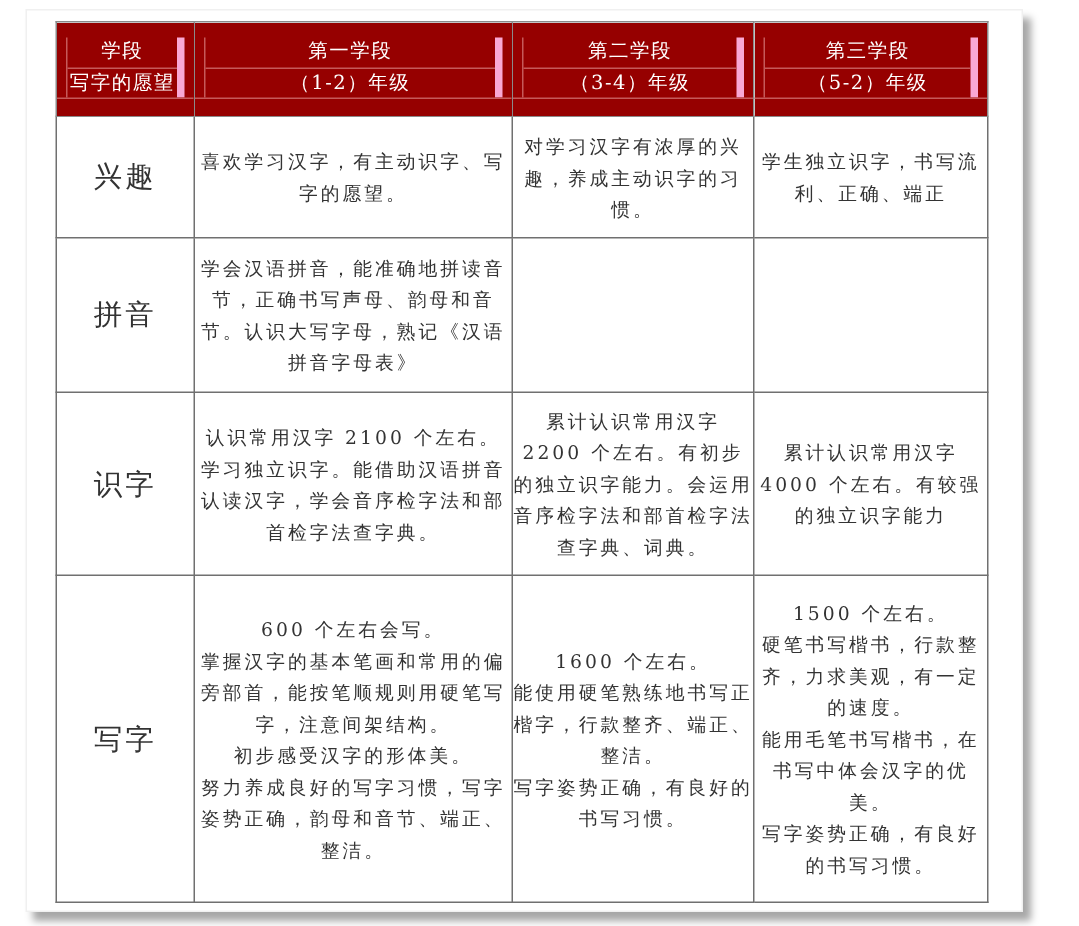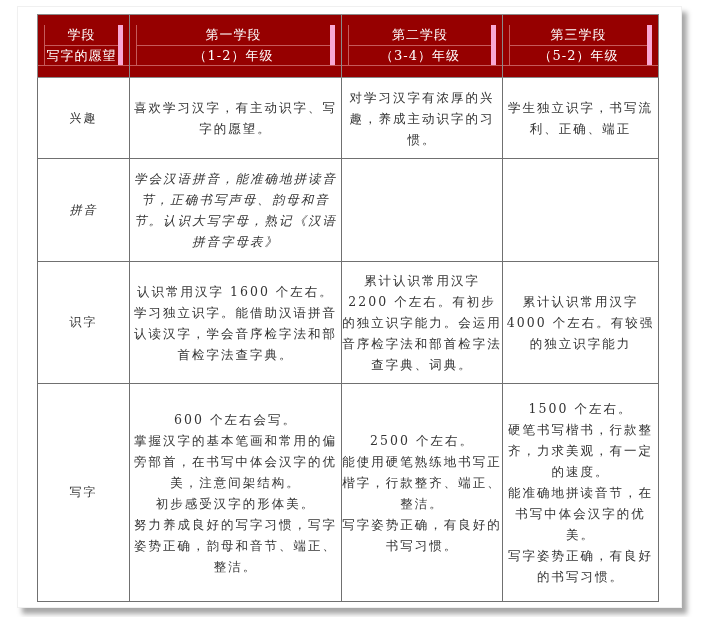--- a/index.html
+++ b/index.html
@@ -67,36 +67,36 @@
     border-bottom: 1px solid #c55a5a;
   }
   .hdr-base {
     position: absolute;
     left: 0;
     right: 0;
     top: 50px;
     border-top: 1px solid #c55a5a;
   }
   td.row-label {
-    font-size: 12px;
+    font-size: 19px;
     color: #333333;
     letter-spacing: 2px;
   }
   td.cell {
     font-size: 12.5px;
     color: #333333;
     line-height: 21px;
     letter-spacing: 2px;
     padding: 4px 8px;
   }
   td.cell p {
     margin: 0;
   }
   tr.r-interest td { height: 80px; }
-  tr.r-pinyin td { height: 102px; font-style: italic; }
+  tr.r-pinyin td { height: 102px; }
   tr.r-literacy td { height: 121px; }
   tr.r-writing td { height: 217px; }
 </style>
 </head>
 <body>
 
 <div class="paper"></div>
 
 <table class="standards">
   <colgroup>
@@ -157,44 +157,44 @@
       <td class="cell">
         <p>学会汉语拼音，能准确地拼读音节，正确书写声母、韵母和音节。认识大写字母，熟记《汉语拼音字母表》</p>
       </td>
       <td class="cell"></td>
       <td class="cell"></td>
     </tr>
 
     <tr class="r-literacy">
       <td class="row-label">识字</td>
       <td class="cell">
-        <p>认识常用汉字 1600 个左右。学习独立识字。能借助汉语拼音认读汉字，学会音序检字法和部首检字法查字典。</p>
+        <p>认识常用汉字 2100 个左右。学习独立识字。能借助汉语拼音认读汉字，学会音序检字法和部首检字法查字典。</p>
       </td>
       <td class="cell">
         <p>累计认识常用汉字 2200 个左右。有初步的独立识字能力。会运用音序检字法和部首检字法查字典、词典。</p>
       </td>
       <td class="cell">
         <p>累计认识常用汉字 4000 个左右。有较强的独立识字能力</p>
       </td>
     </tr>
 
     <tr class="r-writing">
       <td class="row-label">写字</td>
       <td class="cell">
         <p>600 个左右会写。</p>
-        <p>掌握汉字的基本笔画和常用的偏旁部首，在书写中体会汉字的优美，注意间架结构。</p>
+        <p>掌握汉字的基本笔画和常用的偏旁部首，能按笔顺规则用硬笔写字，注意间架结构。</p>
         <p>初步感受汉字的形体美。</p>
         <p>努力养成良好的写字习惯，写字姿势正确，韵母和音节、端正、整洁。</p>
       </td>
       <td class="cell">
-        <p>2500 个左右。</p>
+        <p>1600 个左右。</p>
         <p>能使用硬笔熟练地书写正楷字，行款整齐、端正、整洁。</p>
         <p>写字姿势正确，有良好的书写习惯。</p>
       </td>
       <td class="cell">
         <p>1500 个左右。</p>
         <p>硬笔书写楷书，行款整齐，力求美观，有一定的速度。</p>
-        <p>能准确地拼读音节，在书写中体会汉字的优美。</p>
+        <p>能用毛笔书写楷书，在书写中体会汉字的优美。</p>
         <p>写字姿势正确，有良好的书写习惯。</p>
       </td>
     </tr>
   </tbody>
 </table>
 
 </body></html>

